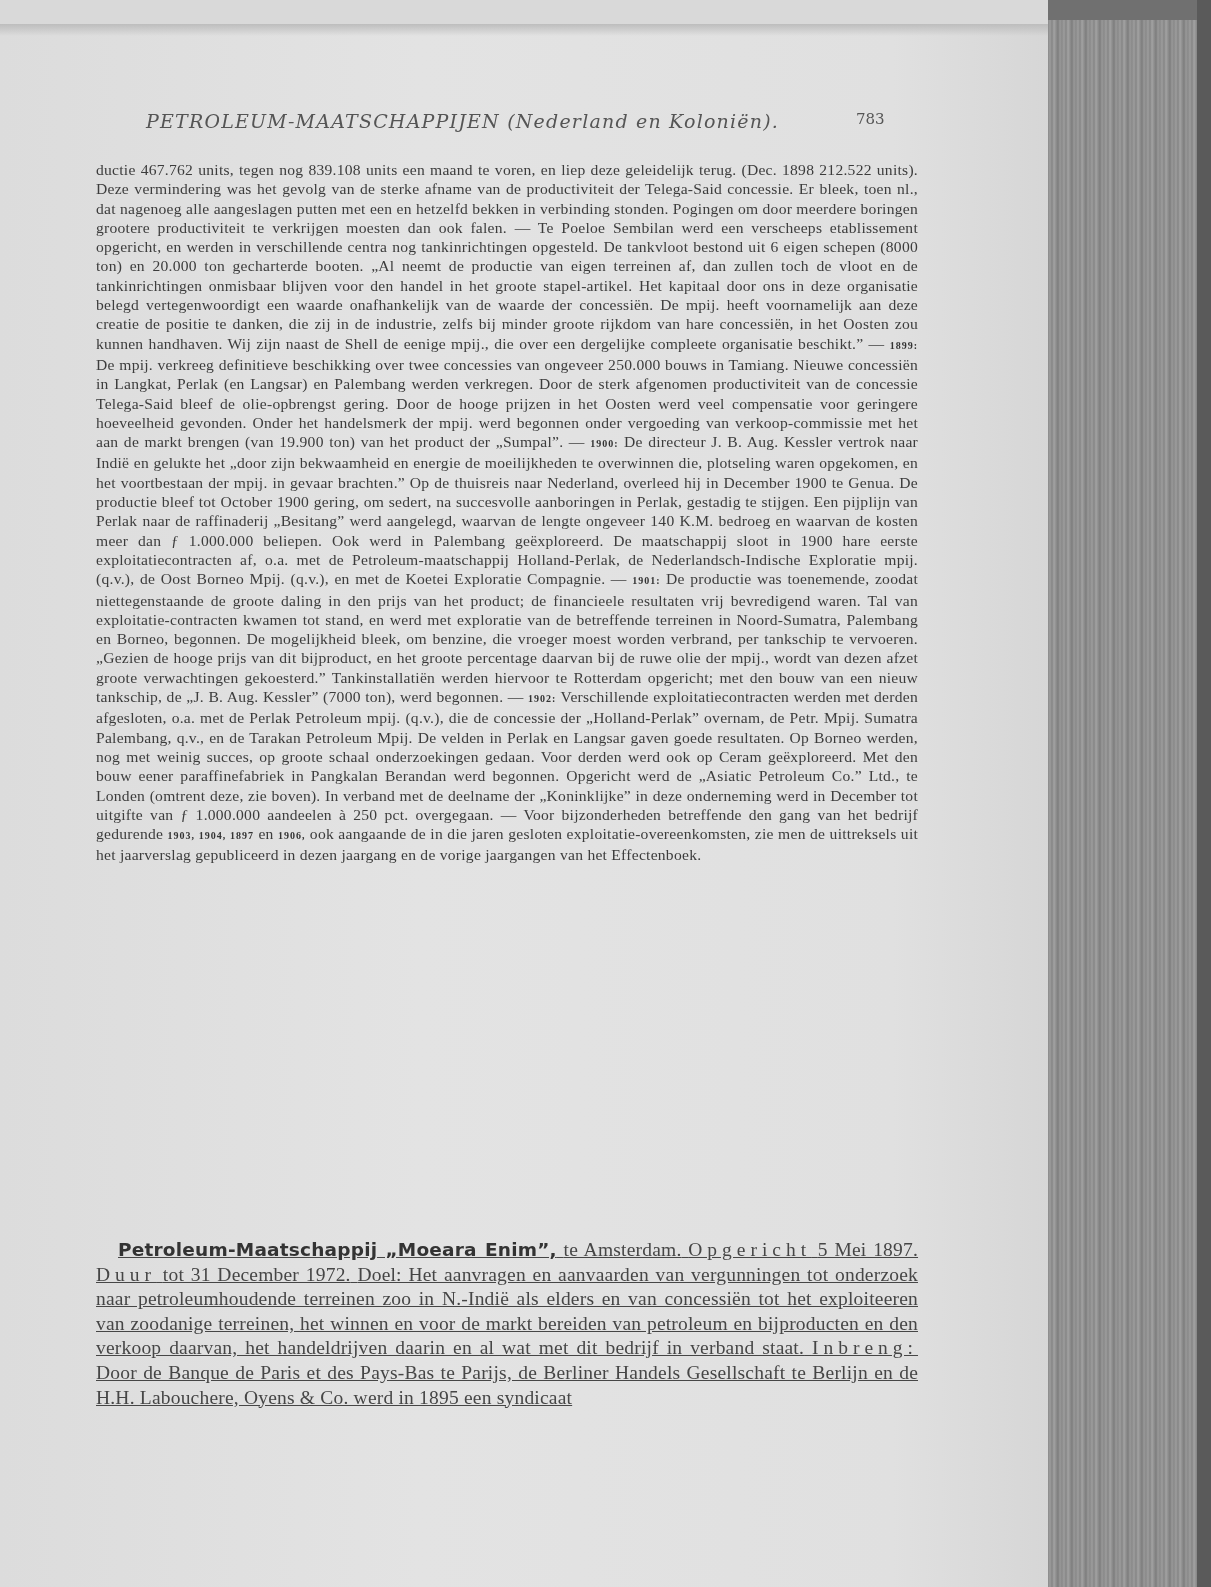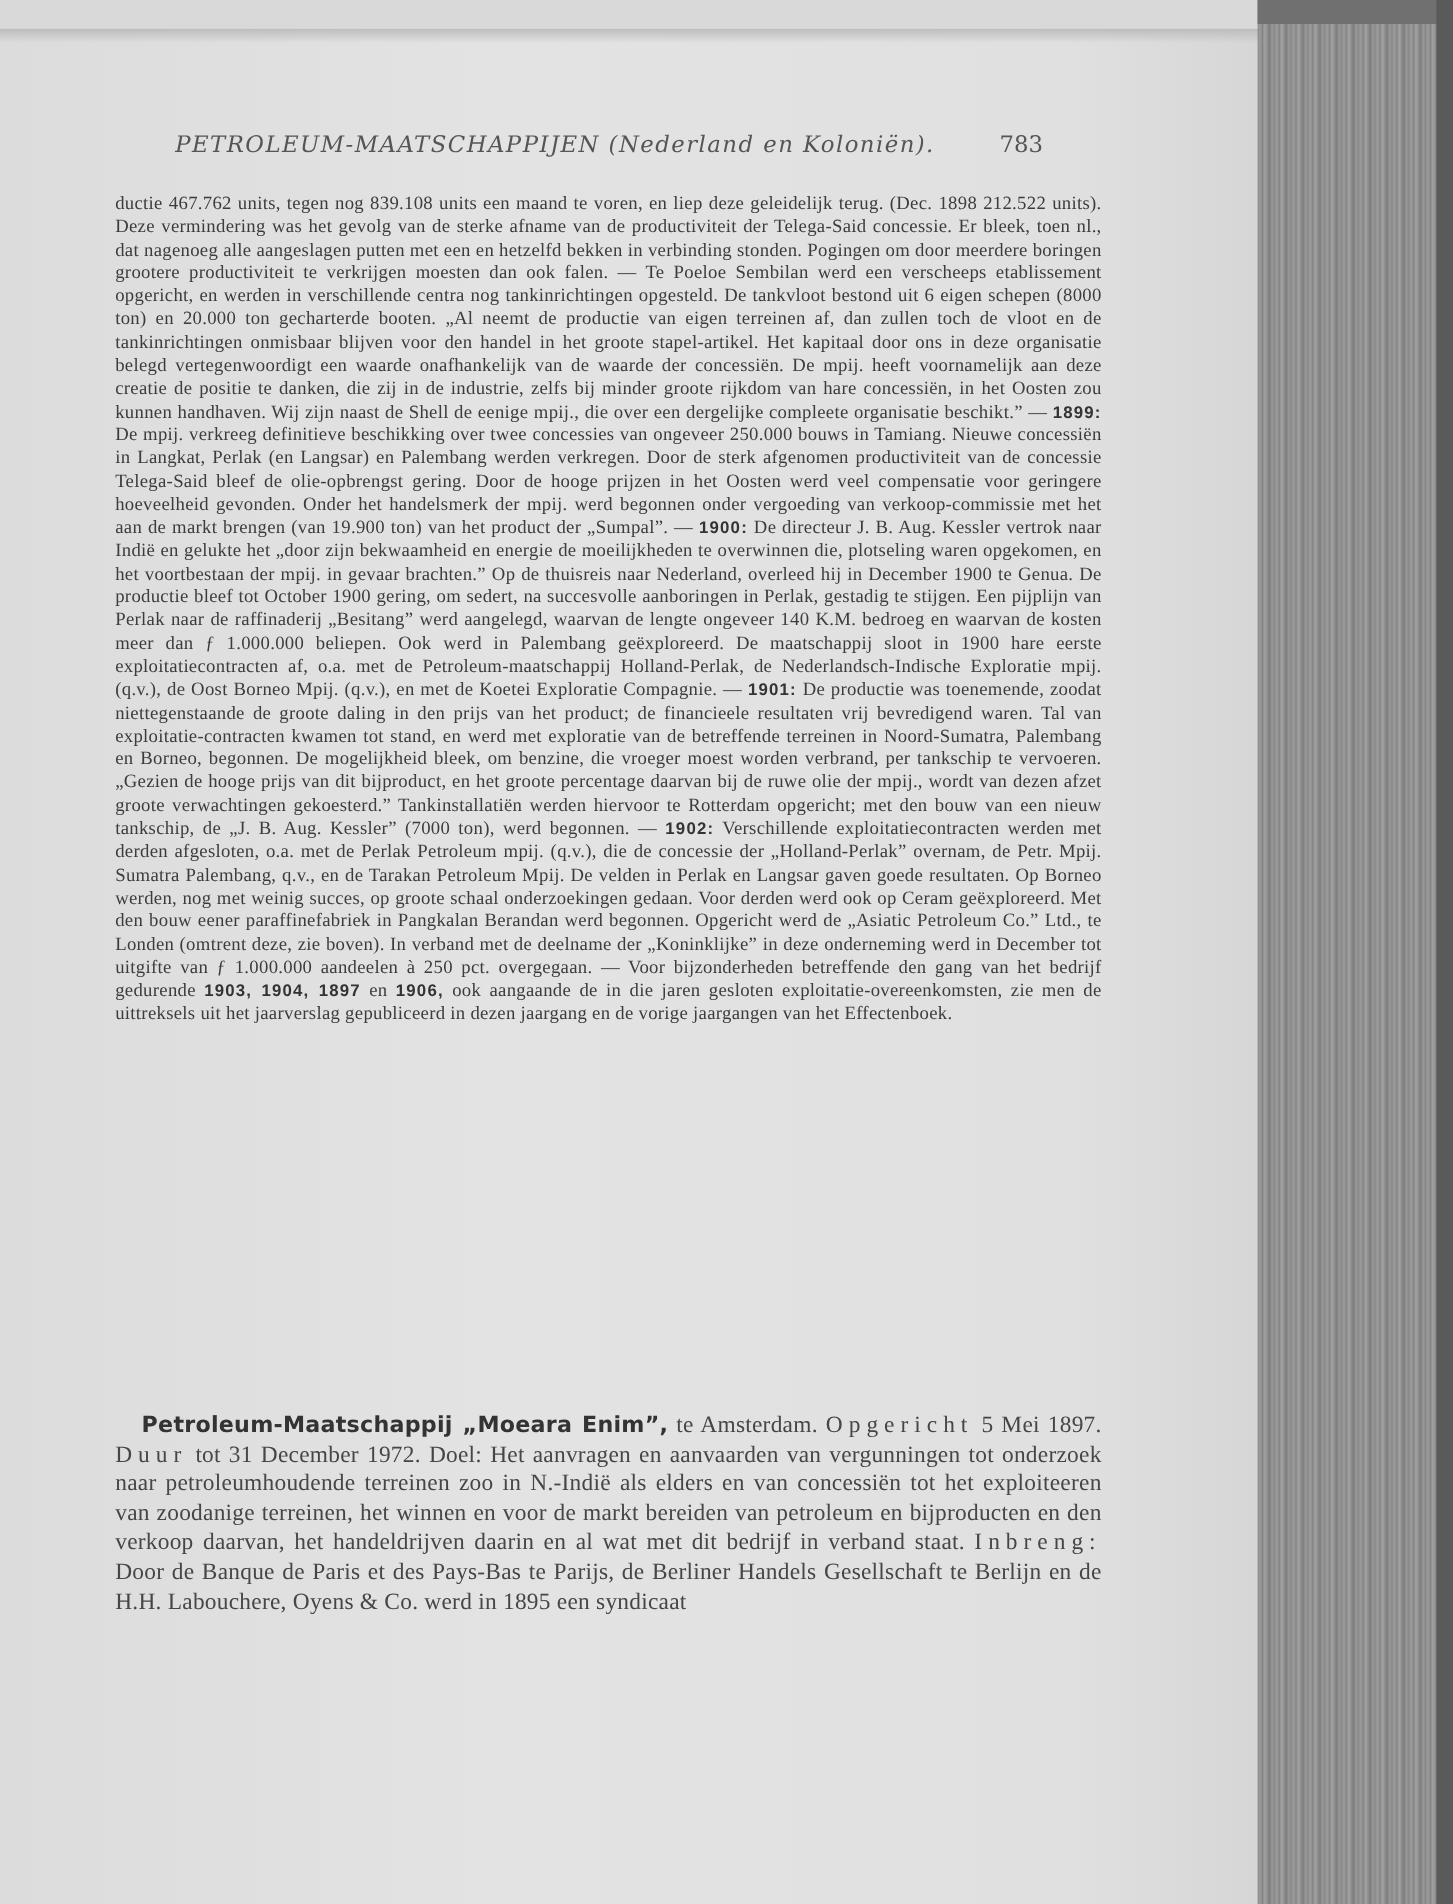--- a/index.html
+++ b/index.html
@@ -35,42 +35,43 @@
       position: absolute; left: 0; top: 0; width: 100%; height: 20px;
       background: #707070;
     }
     .running-head {
       position: absolute; left: 146px; top: 86px; width: 770px;
       font-family: "DejaVu Serif", "Liberation Serif", serif;
       font-style: italic; font-size: 19px; letter-spacing: 1.2px;
       color: #555;
     }
     .page-number {
-      position: absolute; left: 833px; top: 86px;
-      font-size: 19px; color: #555;
+      position: absolute; left: 856px; top: 86px;
+      font-size: 15px; color: #555;
     }
     .body-text {
       position: absolute; left: 96px; top: 136px; width: 822px;
       font-family: "Liberation Serif", "DejaVu Serif", serif;
       font-size: 15.6px; line-height: 19.3px;
       text-align: justify;
       color: #3c3c3c;
       letter-spacing: 0.25px;
     }
     .body-text .year {
-      font-family: Liberation Sans, sans-serif;
-      font-weight: bold; font-size: 14px; letter-spacing: 1px;
+      font-family: Liberation Serif, serif;
+      font-weight: bold; font-size: 10px; letter-spacing: 1px;
       color: #333;
     }
     .section {
-      position: absolute; left: 96px; top: 1152px; width: 822px;
+      position: absolute; left: 96px; top: 1214px; width: 822px;
       font-family: "Liberation Serif", "DejaVu Serif", serif;
       font-size: 19.5px; line-height: 24.6px;
       text-align: justify; color: #464646;
       letter-spacing: 0.2px;
+      text-decoration: underline;
     }
     .section .company-name {
       font-family: "DejaVu Sans", "Liberation Sans", sans-serif;
       font-weight: bold; font-size: 18.5px; color: #333;
       padding-left: 22px;
     }
     .section .spaced { letter-spacing: 5px; }
   </style>
 </head>
 <body>

